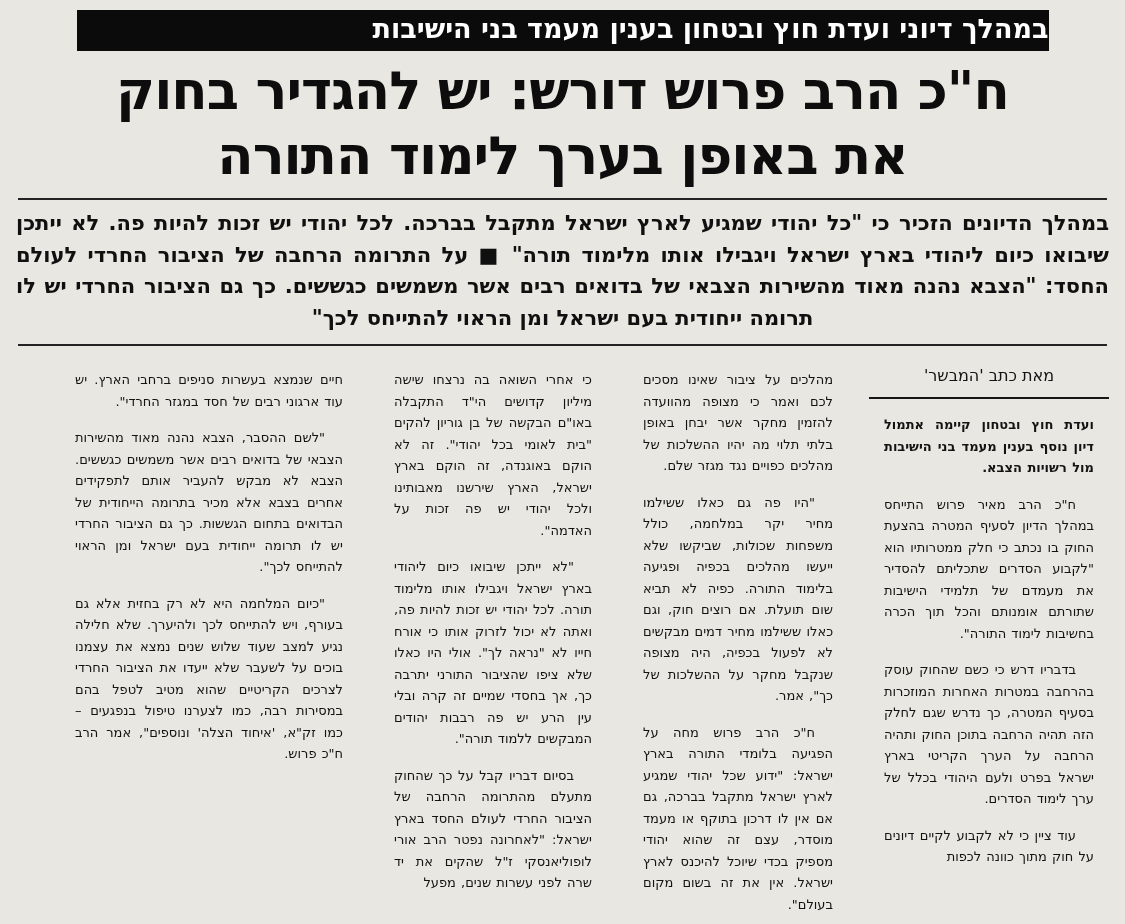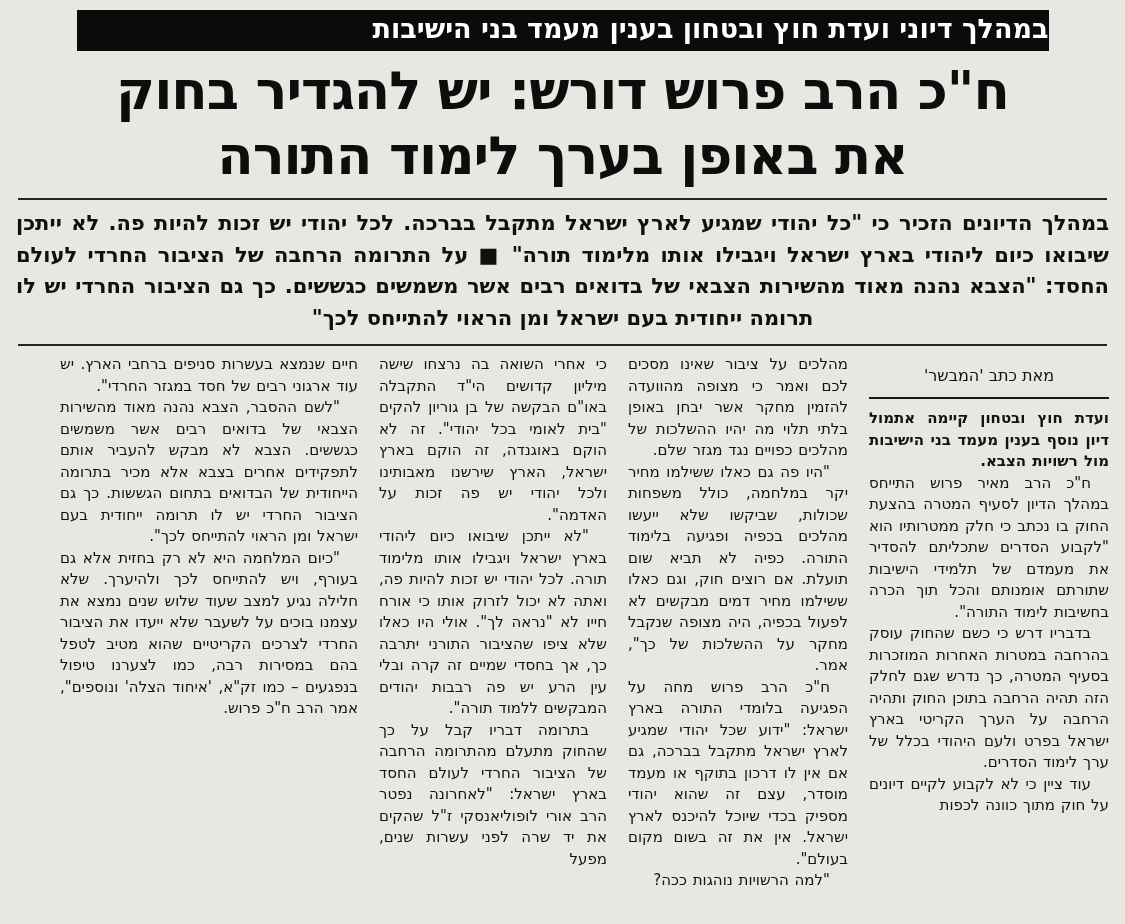--- a/index.html
+++ b/index.html
@@ -71,22 +71,22 @@
   .col-4 { width: 298px; }
   .byline-box {
     text-align: center;
     font-weight: normal;
     font-size: 16px;
     padding: 12px 4px 12px;
     border-bottom: 2px solid #161616;
     margin-bottom: 9px;
   }
   .para {
-    margin: 0;
-    font-size: 15px;
+    margin: 15px;
+    font-size: 13px;
     line-height: 21.5px;
     text-align: justify;
     word-spacing: 1px;
   }
   .para.indent { text-indent: 18px; }
   .para.lead { font-weight: bold; }
 </style>
 </head>
 <body>
 
@@ -125,21 +125,21 @@
           <p class="para indent">"היו פה גם כאלו ששילמו מחיר יקר במלחמה, כולל משפחות שכולות, שביקשו שלא ייעשו מהלכים בכפיה ופגיעה בלימוד התורה. כפיה לא תביא שום תועלת. אם רוצים חוק, וגם כאלו ששילמו מחיר דמים מבקשים לא לפעול בכפיה, היה מצופה שנקבל מחקר על ההשלכות של כך", אמר.</p>
           <p class="para indent">ח"כ הרב פרוש מחה על הפגיעה בלומדי התורה בארץ ישראל: "ידוע שכל יהודי שמגיע לארץ ישראל מתקבל בברכה, גם אם אין לו דרכון בתוקף או מעמד מוסדר, עצם זה שהוא יהודי מספיק בכדי שיוכל להיכנס לארץ ישראל. אין את זה בשום מקום בעולם".</p>
           <p class="para indent">"למה הרשויות נוהגות ככה?</p>
         </div>
     </div>
 
     <div class="col col-3">
       <div class="col-paras">
           <p class="para ">כי אחרי השואה בה נרצחו שישה מיליון קדושים הי"ד התקבלה באו"ם הבקשה של בן גוריון להקים "בית לאומי בכל יהודי". זה לא הוקם באוגנדה, זה הוקם בארץ ישראל, הארץ שירשנו מאבותינו ולכל יהודי יש פה זכות על האדמה".</p>
           <p class="para indent">"לא ייתכן שיבואו כיום ליהודי בארץ ישראל ויגבילו אותו מלימוד תורה. לכל יהודי יש זכות להיות פה, ואתה לא יכול לזרוק אותו כי אורח חייו לא "נראה לך". אולי היו כאלו שלא ציפו שהציבור התורני יתרבה כך, אך בחסדי שמיים זה קרה ובלי עין הרע יש פה רבבות יהודים המבקשים ללמוד תורה".</p>
-          <p class="para indent">בתרומה דבריו קבל על כך שהחוק מתעלם מהתרומה הרחבה של הציבור החרדי לעולם החסד בארץ ישראל: "לאחרונה נפטר הרב אורי לופוליאנסקי ז"ל שהקים את יד שרה לפני עשרות שנים, מפעל</p>
+          <p class="para indent">בסיום דבריו קבל על כך שהחוק מתעלם מהתרומה הרחבה של הציבור החרדי לעולם החסד בארץ ישראל: "לאחרונה נפטר הרב אורי לופוליאנסקי ז"ל שהקים את יד שרה לפני עשרות שנים, מפעל</p>
         </div>
     </div>
 
     <div class="col col-4">
       <div class="col-paras">
           <p class="para ">חיים שנמצא בעשרות סניפים ברחבי הארץ. יש עוד ארגוני רבים של חסד במגזר החרדי".</p>
           <p class="para indent">"לשם ההסבר, הצבא נהנה מאוד מהשירות הצבאי של בדואים רבים אשר משמשים כגששים. הצבא לא מבקש להעביר אותם לתפקידים אחרים בצבא אלא מכיר בתרומה הייחודית של הבדואים בתחום הגששות. כך גם הציבור החרדי יש לו תרומה ייחודית בעם ישראל ומן הראוי להתייחס לכך".</p>
           <p class="para indent">"כיום המלחמה היא לא רק בחזית אלא גם בעורף, ויש להתייחס לכך ולהיערך. שלא חלילה נגיע למצב שעוד שלוש שנים נמצא את עצמנו בוכים על לשעבר שלא ייעדו את הציבור החרדי לצרכים הקריטיים שהוא מטיב לטפל בהם במסירות רבה, כמו לצערנו טיפול בנפגעים – כמו זק"א, 'איחוד הצלה' ונוספים", אמר הרב ח"כ פרוש.</p>
         </div>
     </div>

